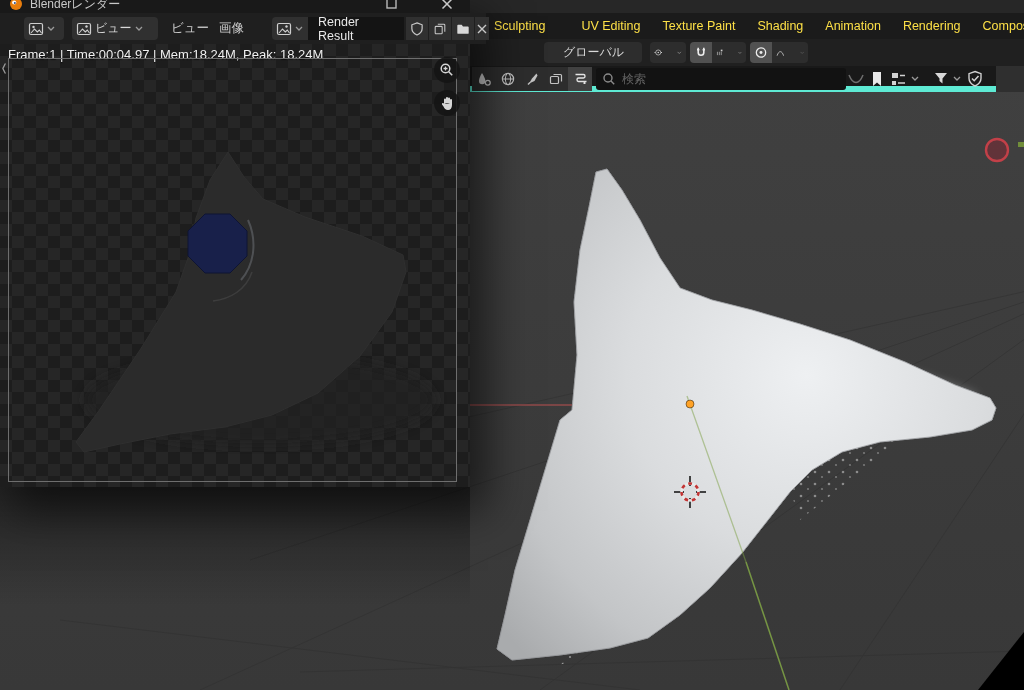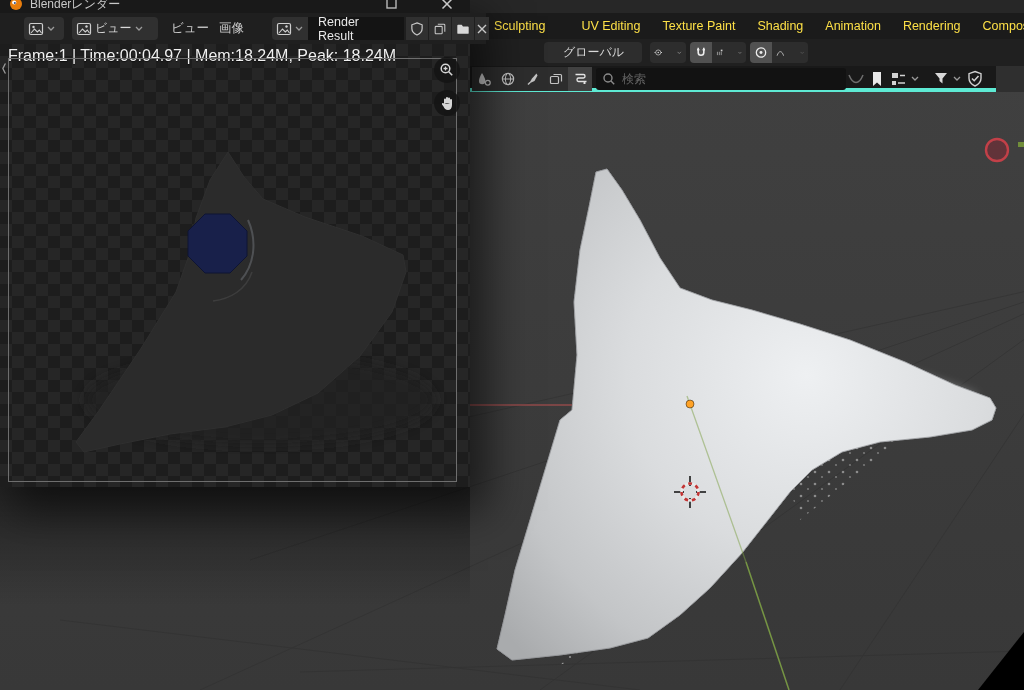--- a/index.html
+++ b/index.html
@@ -6,21 +6,21 @@
   *{box-sizing:border-box;font-family:"Liberation Sans",sans-serif;}
   .abs{position:absolute;}
   #canvas{position:relative;width:1024px;height:690px;overflow:hidden;background:#3c3c3c;}
 
   
   .row-titlestrip{left:0;top:0;width:1024px;height:13px;background:#272727;}
   .row-tabs{left:0;top:13px;width:1024px;height:26px;background:#1b1b1b;display:flex;align-items:center;}
   .tab{color:#fde047;font-size:12.5px;white-space:nowrap;cursor:default;}
   .tab.partial{color:#dedede;}
   .row-tools{left:0;top:39px;width:1024px;height:27px;background:#202020;}
-  .row-header{left:0;top:66px;width:1024px;height:26px;background:#191919;border-bottom:4px solid #5eead4;}
+  .row-header{left:0;top:66px;width:1024px;height:26px;background:#191919;border-bottom:6px solid #5eead4;}
 
   .tbtn{position:absolute;top:3px;height:21px;background:#2d2d2d;border-radius:4px;display:flex;align-items:center;padding:0 4px;gap:15px;}
   .tseg-hi{background:#515151;}
   .tlabel{color:#d9d9d9;font-size:12px;white-space:nowrap;}
 
   .hbtn{position:absolute;top:1px;width:24px;height:24px;background:#2d2d2d;display:flex;align-items:center;justify-content:center;}
   .hbtn.hi{background:#414141;}
   .search{position:absolute;left:596px;top:2px;width:250px;height:22px;background:#121212;border:none;border-radius:3px;color:#cccccc;font-size:12px;padding:0 6px 0 26px;outline:none;}
   .search::placeholder{color:#636363;}
 
@@ -28,21 +28,21 @@
   .rwin{left:0;top:0;width:470px;height:487px;background:#1f1f1f;z-index:5;
         box-shadow:14px 20px 40px 4px rgba(0,0,0,0.55);border-right:1px solid #101010;border-bottom:1px solid #101010;}
   .rtitle{left:0;top:0;width:470px;height:13px;background:#191919;overflow:hidden;}
   .rtitle-text{position:absolute;left:30px;top:-4px;color:#c8c8c8;font-size:12px;}
   .rtoolbar{left:16px;top:13px;width:470px;height:31px;background:#1f1f1f;}
   .rbtn{position:absolute;top:4px;height:23px;background:#303030;border-radius:4px;display:flex;align-items:center;padding:0 4px;gap:3px;}
   .rmenu{position:absolute;top:4px;height:23px;display:flex;align-items:center;color:#cfcfcf;font-size:12.5px;padding:0 5px;}
   .rname{position:absolute;top:4px;height:23px;background:#141414;color:#e8e8e8;font-size:12.5px;display:flex;align-items:center;padding:0 10px;}
   .checker{left:0;top:44px;width:470px;height:443px;
      background:repeating-conic-gradient(#262626 0% 25%, #1d1d1d 0% 50%) 0 0/24px 24px;}
-  .rstatus{position:absolute;left:8px;top:3px;color:#f1f1f1;font-size:16px;white-space:nowrap;text-shadow:0 1px 1px rgba(0,0,0,.6);}
+  .rstatus{position:absolute;left:8px;top:3px;color:#f1f1f1;font-size:13px;white-space:nowrap;text-shadow:0 1px 1px rgba(0,0,0,.6);}
   .imgborder{position:absolute;left:8px;top:14px;width:449px;height:424px;border:1px solid #6e6e6e;pointer-events:none;}
   .circbtn{position:absolute;width:26px;height:26px;border-radius:50%;background:rgba(20,20,20,.88);display:flex;align-items:center;justify-content:center;}
 
   .wedge{left:976px;top:630px;width:48px;height:60px;background:#000;
          clip-path:polygon(2px 60px,48px 2px,48px 60px);z-index:6;}
   .chev-collapse{left:461px;top:62px;color:#8f8f8f;font-size:12px;z-index:1;}
   .shadow-under{left:0;top:487px;width:470px;height:120px;background:linear-gradient(rgba(0,0,0,.38),rgba(0,0,0,0));z-index:4;pointer-events:none;}
 </style>
 </head>
 <body>

